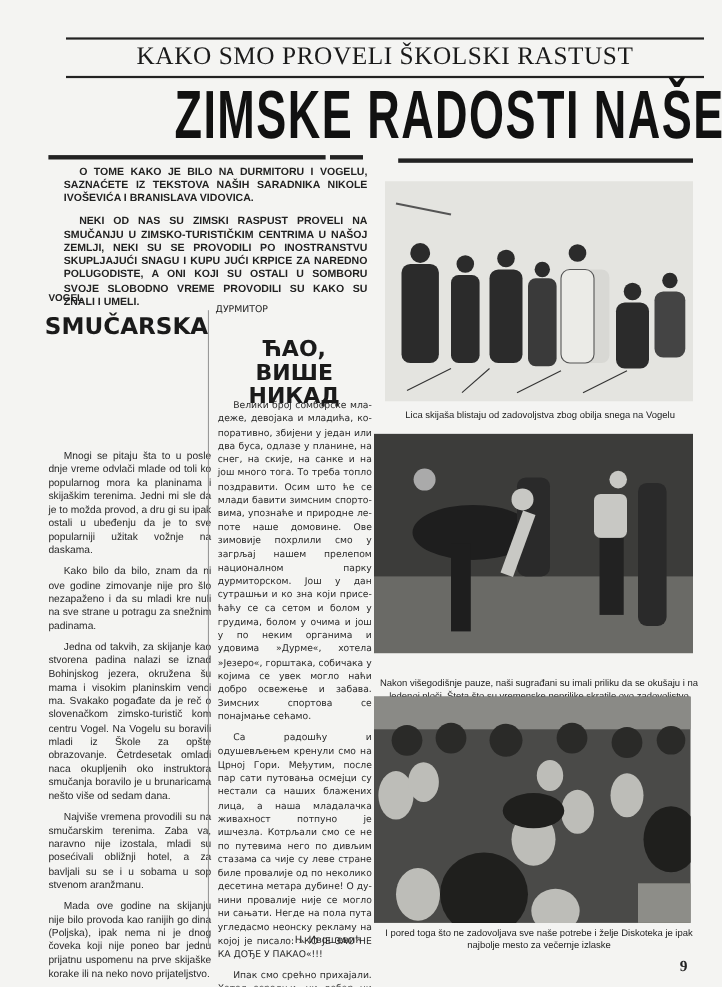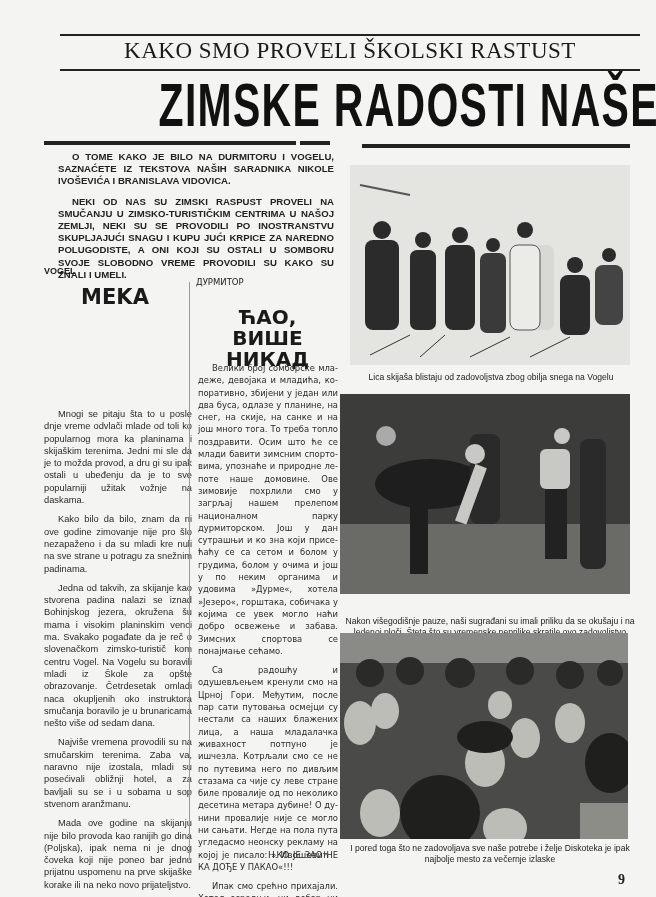--- a/index.html
+++ b/index.html
@@ -32,21 +32,21 @@
 <div class="rule" style="left:300px;top:141px;width:30px;height:4px;"></div>
 <div class="rule" style="left:362px;top:144px;width:268px;height:4px;"></div>
 
 <div class="lead">
   <p>O TOME KAKO JE BILO NA DURMITORU I VOGELU, SAZNA­ĆETE IZ TEKSTOVA NAŠIH SARADNIKA NIKOLE IVOŠEVIĆA I BRANISLAVA VIDOVICA.</p>
   <p>NEKI OD NAS SU ZIMSKI RASPUST PROVELI NA SMUČANJU U ZIMSKO-TURISTIČKIM CENTRIMA U NAŠOJ ZEMLJI, NEKI SU SE PROVODILI PO INOSTRANSTVU SKUPLJAJUĆI SNAGU I KUPU JUĆI KRPICE ZA NAREDNO POLUGODISTE, A ONI KOJI SU OS­TALI U SOMBORU SVOJE SLOBODNO VREME PROVODILI SU KA­KO SU ZNALI I UMELI.</p>
 </div>
 
 <div class="section-label" style="left:44px;top:266px;">VOGEL</div>
 <div class="sub-title" style="left:40px;top:286px;width:150px;">
-  <div>MEKA</div>
+  <div>SMUČARSKA</div>
 </div>
 <div class="col col-left">
   <p>Mnogi se pitaju šta to u posle dnje vreme odvlači mlade od toli ko popularnog mora ka planina­ma i skijaškim terenima. Jedni mi sle da je to možda provod, a dru gi su ipak ostali u ubeđenju da je to sve popularniji užitak vož­nje na daskama.</p>
   <p>Kako bilo da bilo, znam da ni ove godine zimovanje nije pro šlo nezapaženo i da su mladi kre nuli na sve strane u potragu za snežnim padinama.</p>
   <p>Jedna od takvih, za skijanje kao stvorena padina nalazi se iznad Bohinjskog jezera, okružena šu mama i visokim planinskim venci ma. Svakako pogađate da je reč o slovenačkom zimsko-turistič kom centru Vogel. Na Vogelu su boravili mladi iz Škole za opšte obrazovanje. Četrdesetak omladi naca okupljenih oko instruktora smučanja boravilo je u brunari­cama nešto više od sedam dana.</p>
   <p>Najviše vremena provodili su na smučarskim terenima. Zaba va, naravno nije izostala, mladi su posećivali obližnji hotel, a za bavljali su se i u sobama u sop stvenom aranžmanu.</p>
   <p>Mada ove godine na skijanju nije bilo provoda kao ranijih go dina (Poljska), ipak nema ni je dnog čoveka koji nije poneo bar jednu prijatnu uspomenu na prve skijaške korake ili na neko novo prijateljstvo.</p>
 </div>
 
 <div class="vdivider"></div>

